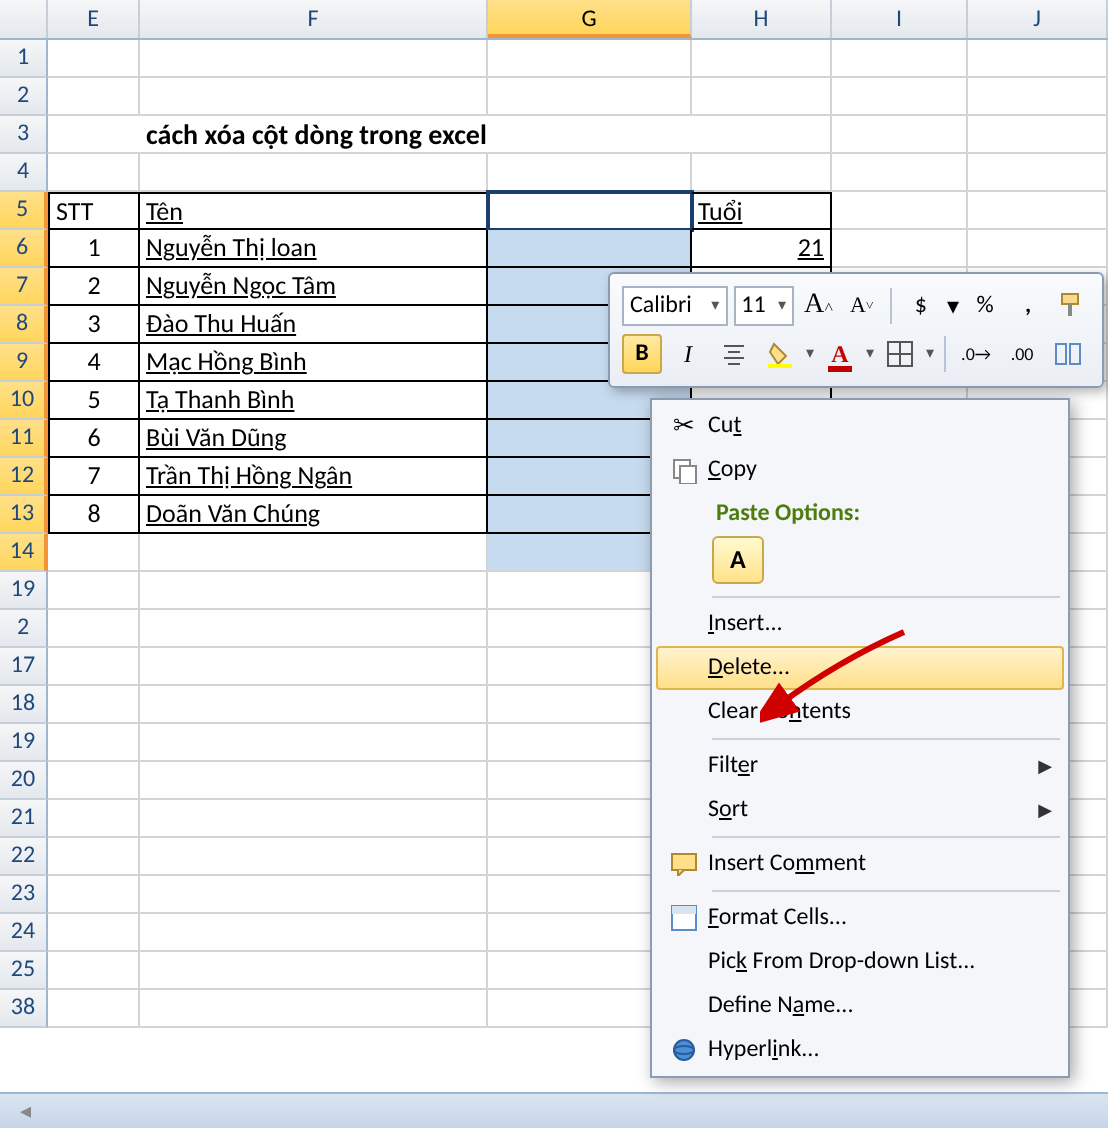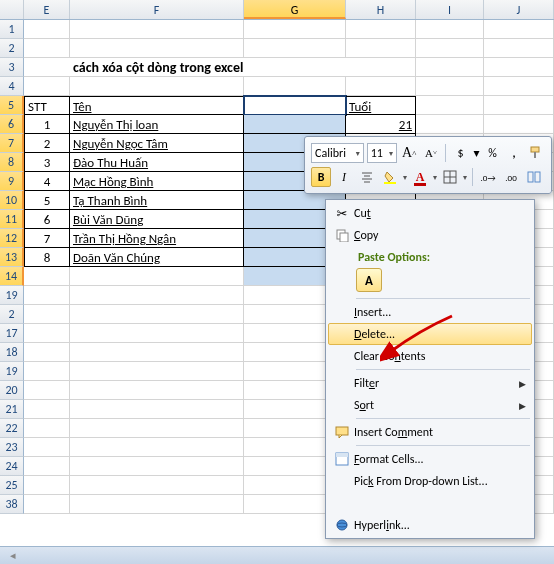--- a/index.html
+++ b/index.html
@@ -433,20 +433,21 @@
         </svg>
     </span>
     <span class="ctx-label"><u class="acc">F</u>ormat Cells...</span>
   </div>
   <div class="ctx-item">
     <span class="ctx-icon"></span>
     <span class="ctx-label">Pic<u class="acc">k</u> From Drop-down List...</span>
   </div>
   <div class="ctx-item">
     <span class="ctx-icon"></span>
+    <span class="ctx-label">Define N<u class="acc">a</u>me...</span>
   </div>
   <div class="ctx-item">
     <span class="ctx-icon">
       <svg width="14" height="14">
           <circle cx="7" cy="7" r="5" fill="#4a90d9" stroke="#2a5a99"></circle>
           <ellipse cx="7" cy="7" rx="5" ry="2" fill="none" stroke="#2a5a99"></ellipse>
         </svg>
     </span>
     <span class="ctx-label">Hyperl<u class="acc">i</u>nk...</span>
   </div>

